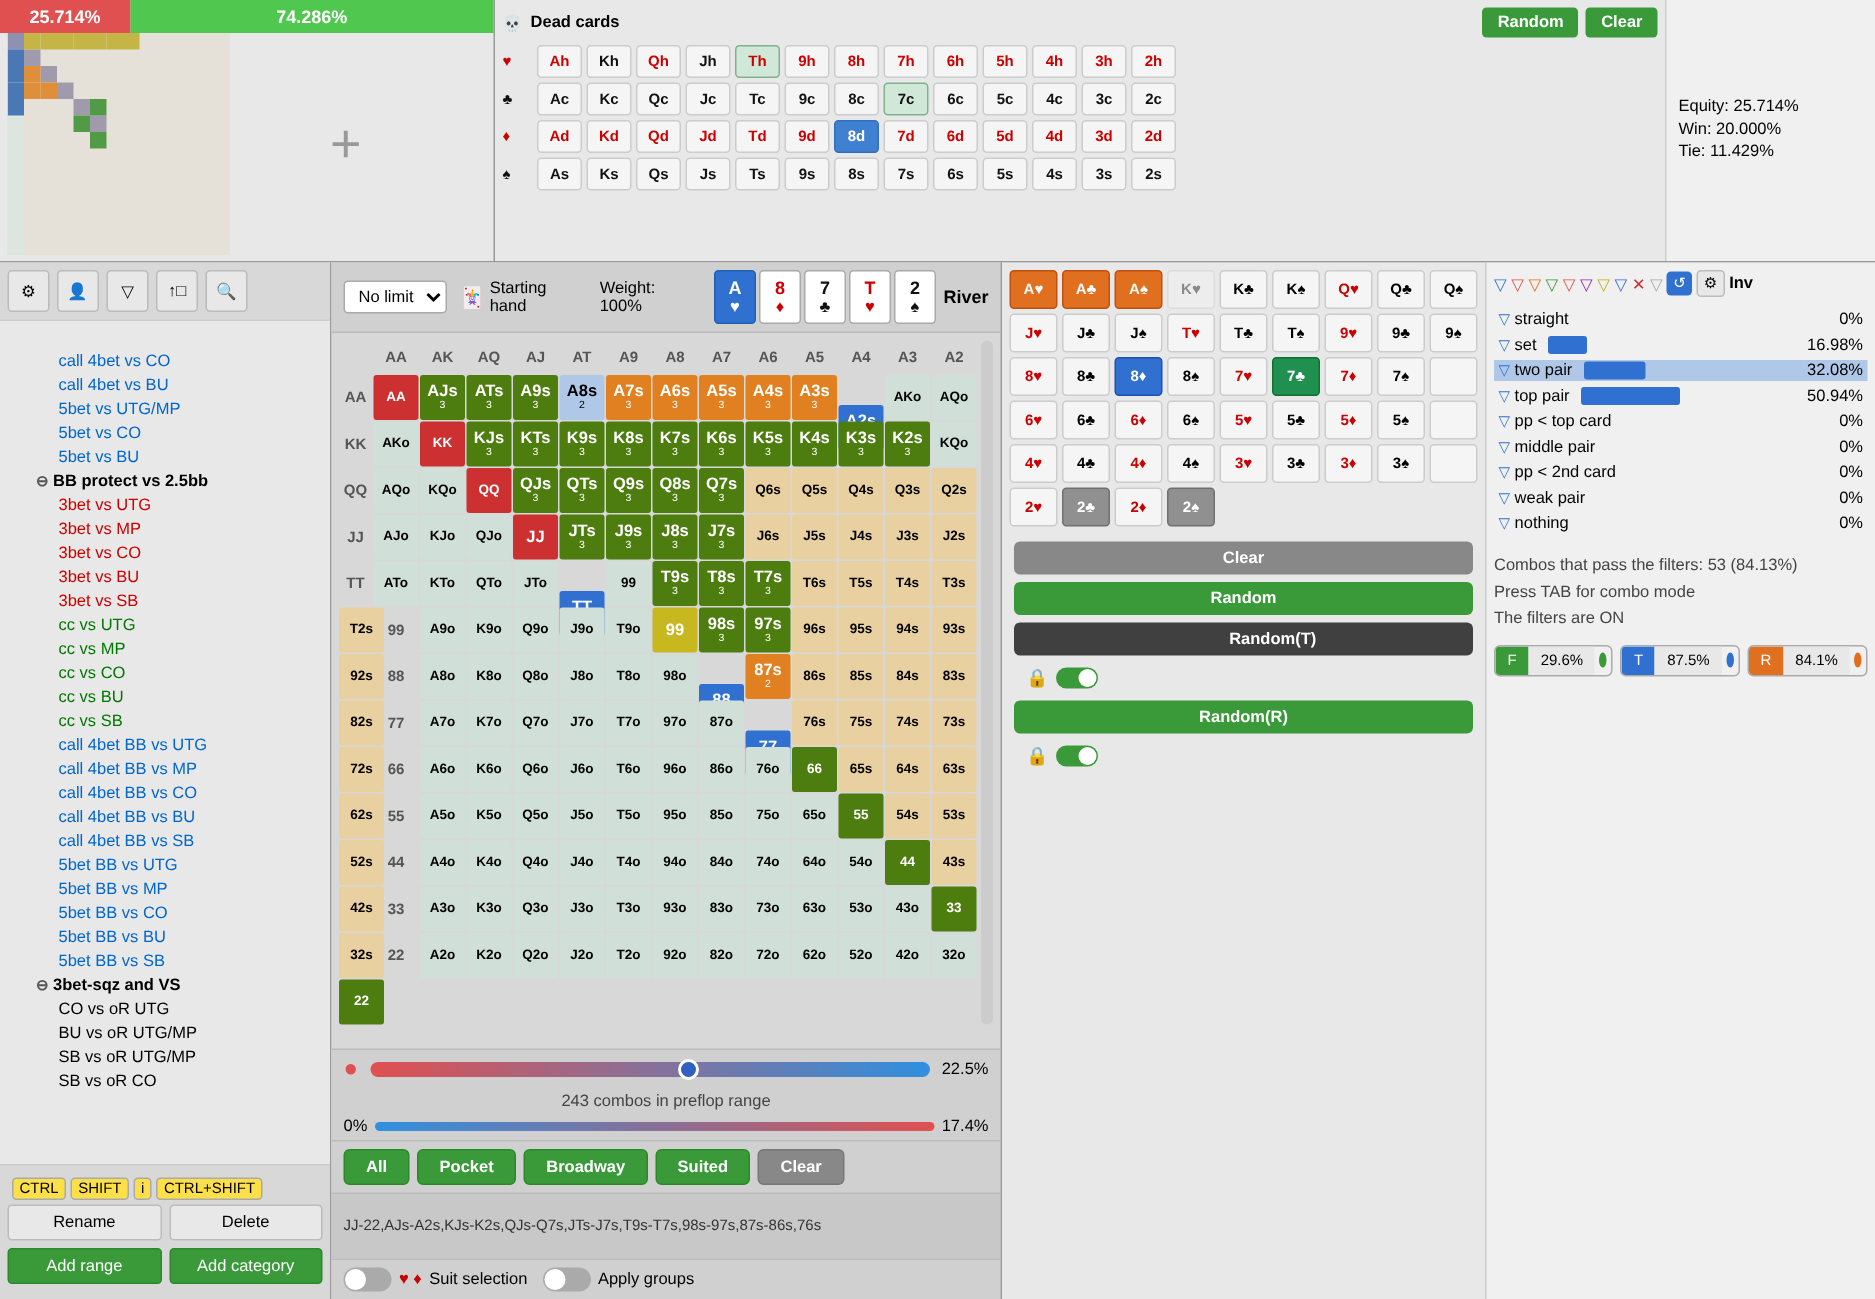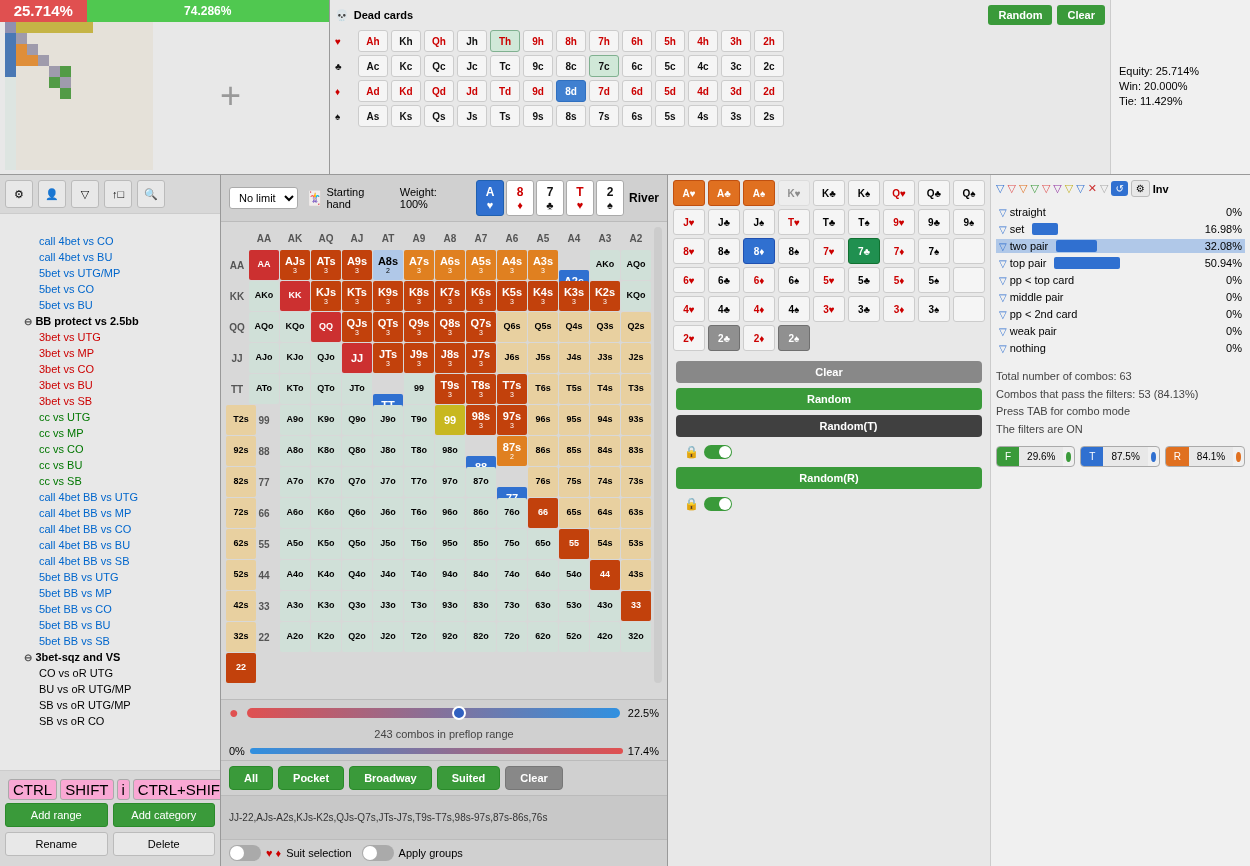--- a/index.html
+++ b/index.html
@@ -2,21 +2,21 @@
 <html><head>
   <meta charset="utf-8">
   <style>
     * { box-sizing: border-box; margin: 0; padding: 0; font-family: Arial, sans-serif; font-size: 11px; }
     body { background: #c8c8c8; width: 1250px; height: 866px; overflow: hidden; position: relative; }
 
     
     .top-section { display: flex; height: 175px; background: #d0d0d0; border-bottom: 1px solid #999; }
     .equity-display { width: 330px; position: relative; background: #e8e8e8; border-right: 1px solid #999; }
     .equity-bar { display: flex; height: 22px; }
-    .equity-bar .red-part { background: #e05050; color: white; font-weight: bold; font-size: 15px; text-align: center; line-height: 22px; flex: 1; }
+    .equity-bar .red-part { background: #e05050; color: white; font-weight: bold; font-size: 12px; text-align: center; line-height: 22px; flex: 1; }
     .equity-bar .green-part { background: #50c850; color: white; font-weight: bold; font-size: 12px; text-align: center; line-height: 22px; flex: 2.8; }
     .plus-icon { position: absolute; top: 75px; left: 220px; font-size: 36px; color: #999; }
 
     
     .dead-cards-section { flex: 1; background: #e8e8e8; padding: 5px; }
     .dead-cards-header { display: flex; align-items: center; justify-content: space-between; margin-bottom: 5px; }
     .dead-cards-title { font-weight: bold; font-size: 12px; display: flex; align-items: center; gap: 5px; }
     .dead-cards-controls { display: flex; gap: 5px; }
     .btn-green { background: #3a9a3a; color: white; border: none; padding: 4px 10px; border-radius: 3px; cursor: pointer; font-size: 11px; font-weight: bold; }
     .card-rows { display: flex; flex-direction: column; gap: 3px; }
@@ -43,38 +43,38 @@
     .sidebar-item.red { color: #cc0000; }
     .sidebar-item.green { color: #007700; }
     .sidebar-item.indent1 { padding-left: 20px; }
     .sidebar-category { display: flex; align-items: center; gap: 3px; padding: 2px 5px; font-weight: bold; }
     .collapse-btn { cursor: pointer; color: #555; font-size: 10px; }
     .sidebar-bottom { padding: 5px; border-top: 1px solid #ccc; background: #d8d8d8; }
     .sidebar-bottom-row { display: flex; gap: 5px; margin-bottom: 5px; }
     .sidebar-bottom-btn { flex: 1; padding: 5px; border: 1px solid #bbb; border-radius: 3px; background: #e8e8e8; cursor: pointer; text-align: center; }
     .sidebar-bottom-btn.green-btn { background: #3a9a3a; color: white; border-color: #2a8a2a; }
     .keyboard-shortcuts { display: flex; gap: 3px; padding: 3px; }
-    .kbd { background: #f9a8d4; border: 1px solid #aaa; border-radius: 3px; padding: 1px 4px; font-size: 15px; }
+    .kbd { background: #fde047; border: 1px solid #aaa; border-radius: 3px; padding: 1px 4px; font-size: 10px; }
 
     
     .center-panel { flex: 1; display: flex; flex-direction: column; background: #d8d8d8; }
     .range-toolbar { display: flex; align-items: center; gap: 8px; padding: 5px 8px; background: #d0d0d0; border-bottom: 1px solid #bbb; }
     .range-select { padding: 3px 5px; border: 1px solid #aaa; border-radius: 3px; background: white; }
     .weight-label { margin-left: auto; }
     .hand-grid-container { flex: 1; padding: 5px; overflow: hidden; }
     .hand-grid-header { display: flex; align-items: center; justify-content: center; font-weight: bold; font-size: 10px; color: #555; }
     .hand-cell { width: 30px; height: 30px; display: flex; align-items: center; justify-content: center; font-size: 9px; font-weight: bold; border-radius: 2px; cursor: pointer; position: relative; flex-direction: column; line-height: 1.1; }
     .hand-cell .sub { font-size: 7px; font-weight: normal; }
     .hc-pair { background: #c8c8d0; }
     .hc-suited { background: #e8d0a0; }
     .hc-offsuit { background: #d0e0d8; }
     .hc-selected-blue { background: #3070d0; color: white; margin-top: 20px; }
     .hc-selected-orange { background: #e08020; color: white; }
     .hc-selected-red { background: #cc3030; color: white; }
-    .hc-selected-yellow { background: #c2410c; color: white; }
+    .hc-selected-yellow { background: #4d7c0f; color: white; }
 
     
     .range-info-bar { padding: 4px 8px; background: #d0d0d0; border-top: 1px solid #bbb; display: flex; align-items: center; gap: 8px; }
 
     
     .quick-select-bar { display: flex; align-items: center; gap: 5px; padding: 5px 8px; background: #d0d0d0; border-top: 1px solid #bbb; }
     .qs-btn { padding: 5px 14px; border: 1px solid #2a8a2a; border-radius: 4px; background: #3a9a3a; color: white; cursor: pointer; font-weight: bold; font-size: 11px; }
 
     
     .combo-text-bar { padding: 16px 8px; background: #c8c8c8; border-top: 1px solid #bbb; font-size: 10px; color: #333; white-space: nowrap; overflow: hidden; text-overflow: ellipsis; }
@@ -325,26 +325,26 @@
       <div class="sidebar-item indent1">SB vs oR CO</div>
     </div>
     <div class="sidebar-bottom">
       <div class="keyboard-shortcuts">
         <span class="kbd">CTRL</span>
         <span class="kbd">SHIFT</span>
         <span class="kbd">i</span>
         <span class="kbd">CTRL+SHIFT</span>
       </div>
       <div class="sidebar-bottom-row">
+        <button class="sidebar-bottom-btn">Rename</button>
+        <button class="sidebar-bottom-btn">Delete</button>
+      </div>
+      <div class="sidebar-bottom-row">
         <button class="sidebar-bottom-btn green-btn">Add range</button>
         <button class="sidebar-bottom-btn green-btn">Add category</button>
-      </div>
-      <div class="sidebar-bottom-row">
-        <button class="sidebar-bottom-btn">Rename</button>
-        <button class="sidebar-bottom-btn">Delete</button>
       </div>
     </div>
   </div>
 
   <div class="center-panel">
 
     <div class="range-toolbar">
       <select class="range-select">
         <option>No limit</option>
       </select>
@@ -925,21 +925,20 @@
     <div class="stat-row">
       <span class="stat-triangle">▽</span>
       <span>nothing</span>
       <div class="stat-bar-container">
         <div class="stat-bar blue" style="width:0%;"></div>
       </div>
       <span class="stat-value">0%</span>
     </div>
 
     <div class="stats-summary">
-      <div>Total number of combos: 63</div>
       <div>Combos that pass the filters: 53 (84.13%)</div>
       <div>Press TAB for combo mode</div>
       <div>
         <span>The filters are ON</span>
         <span class="on-link"></span>
       </div>
     </div>
 
     <div class="filter-buttons">
       <div class="filter-btn-group">

